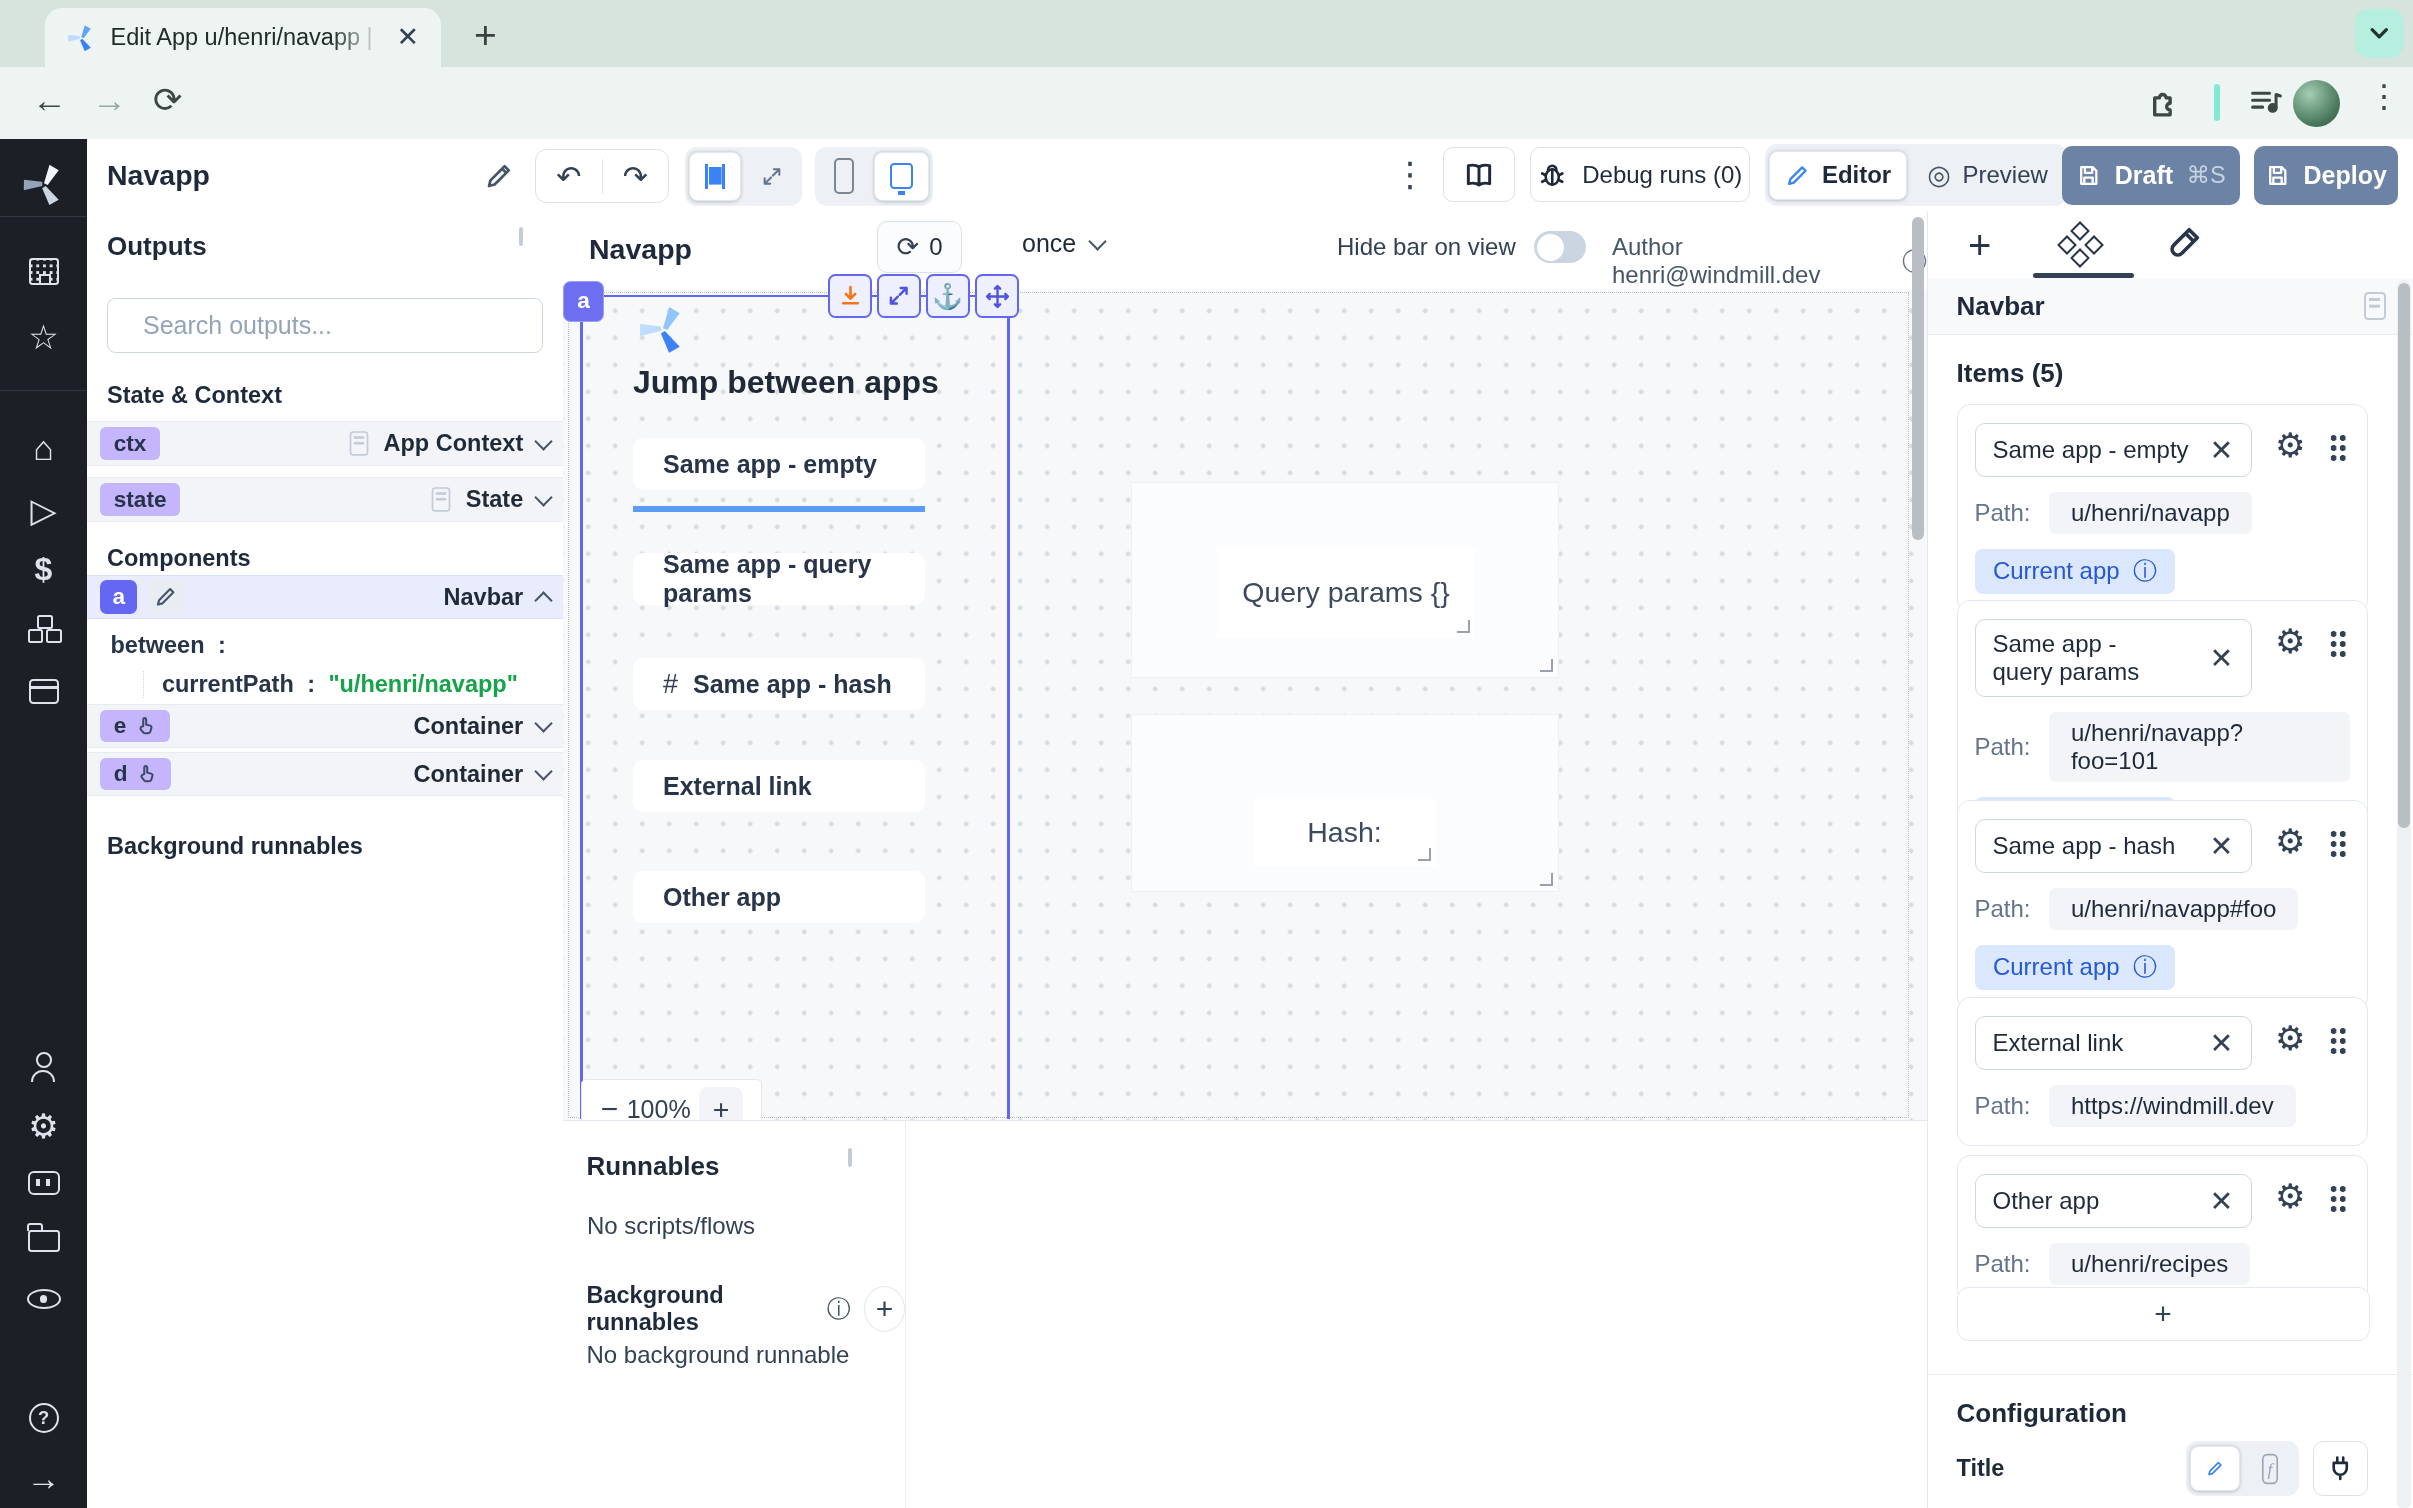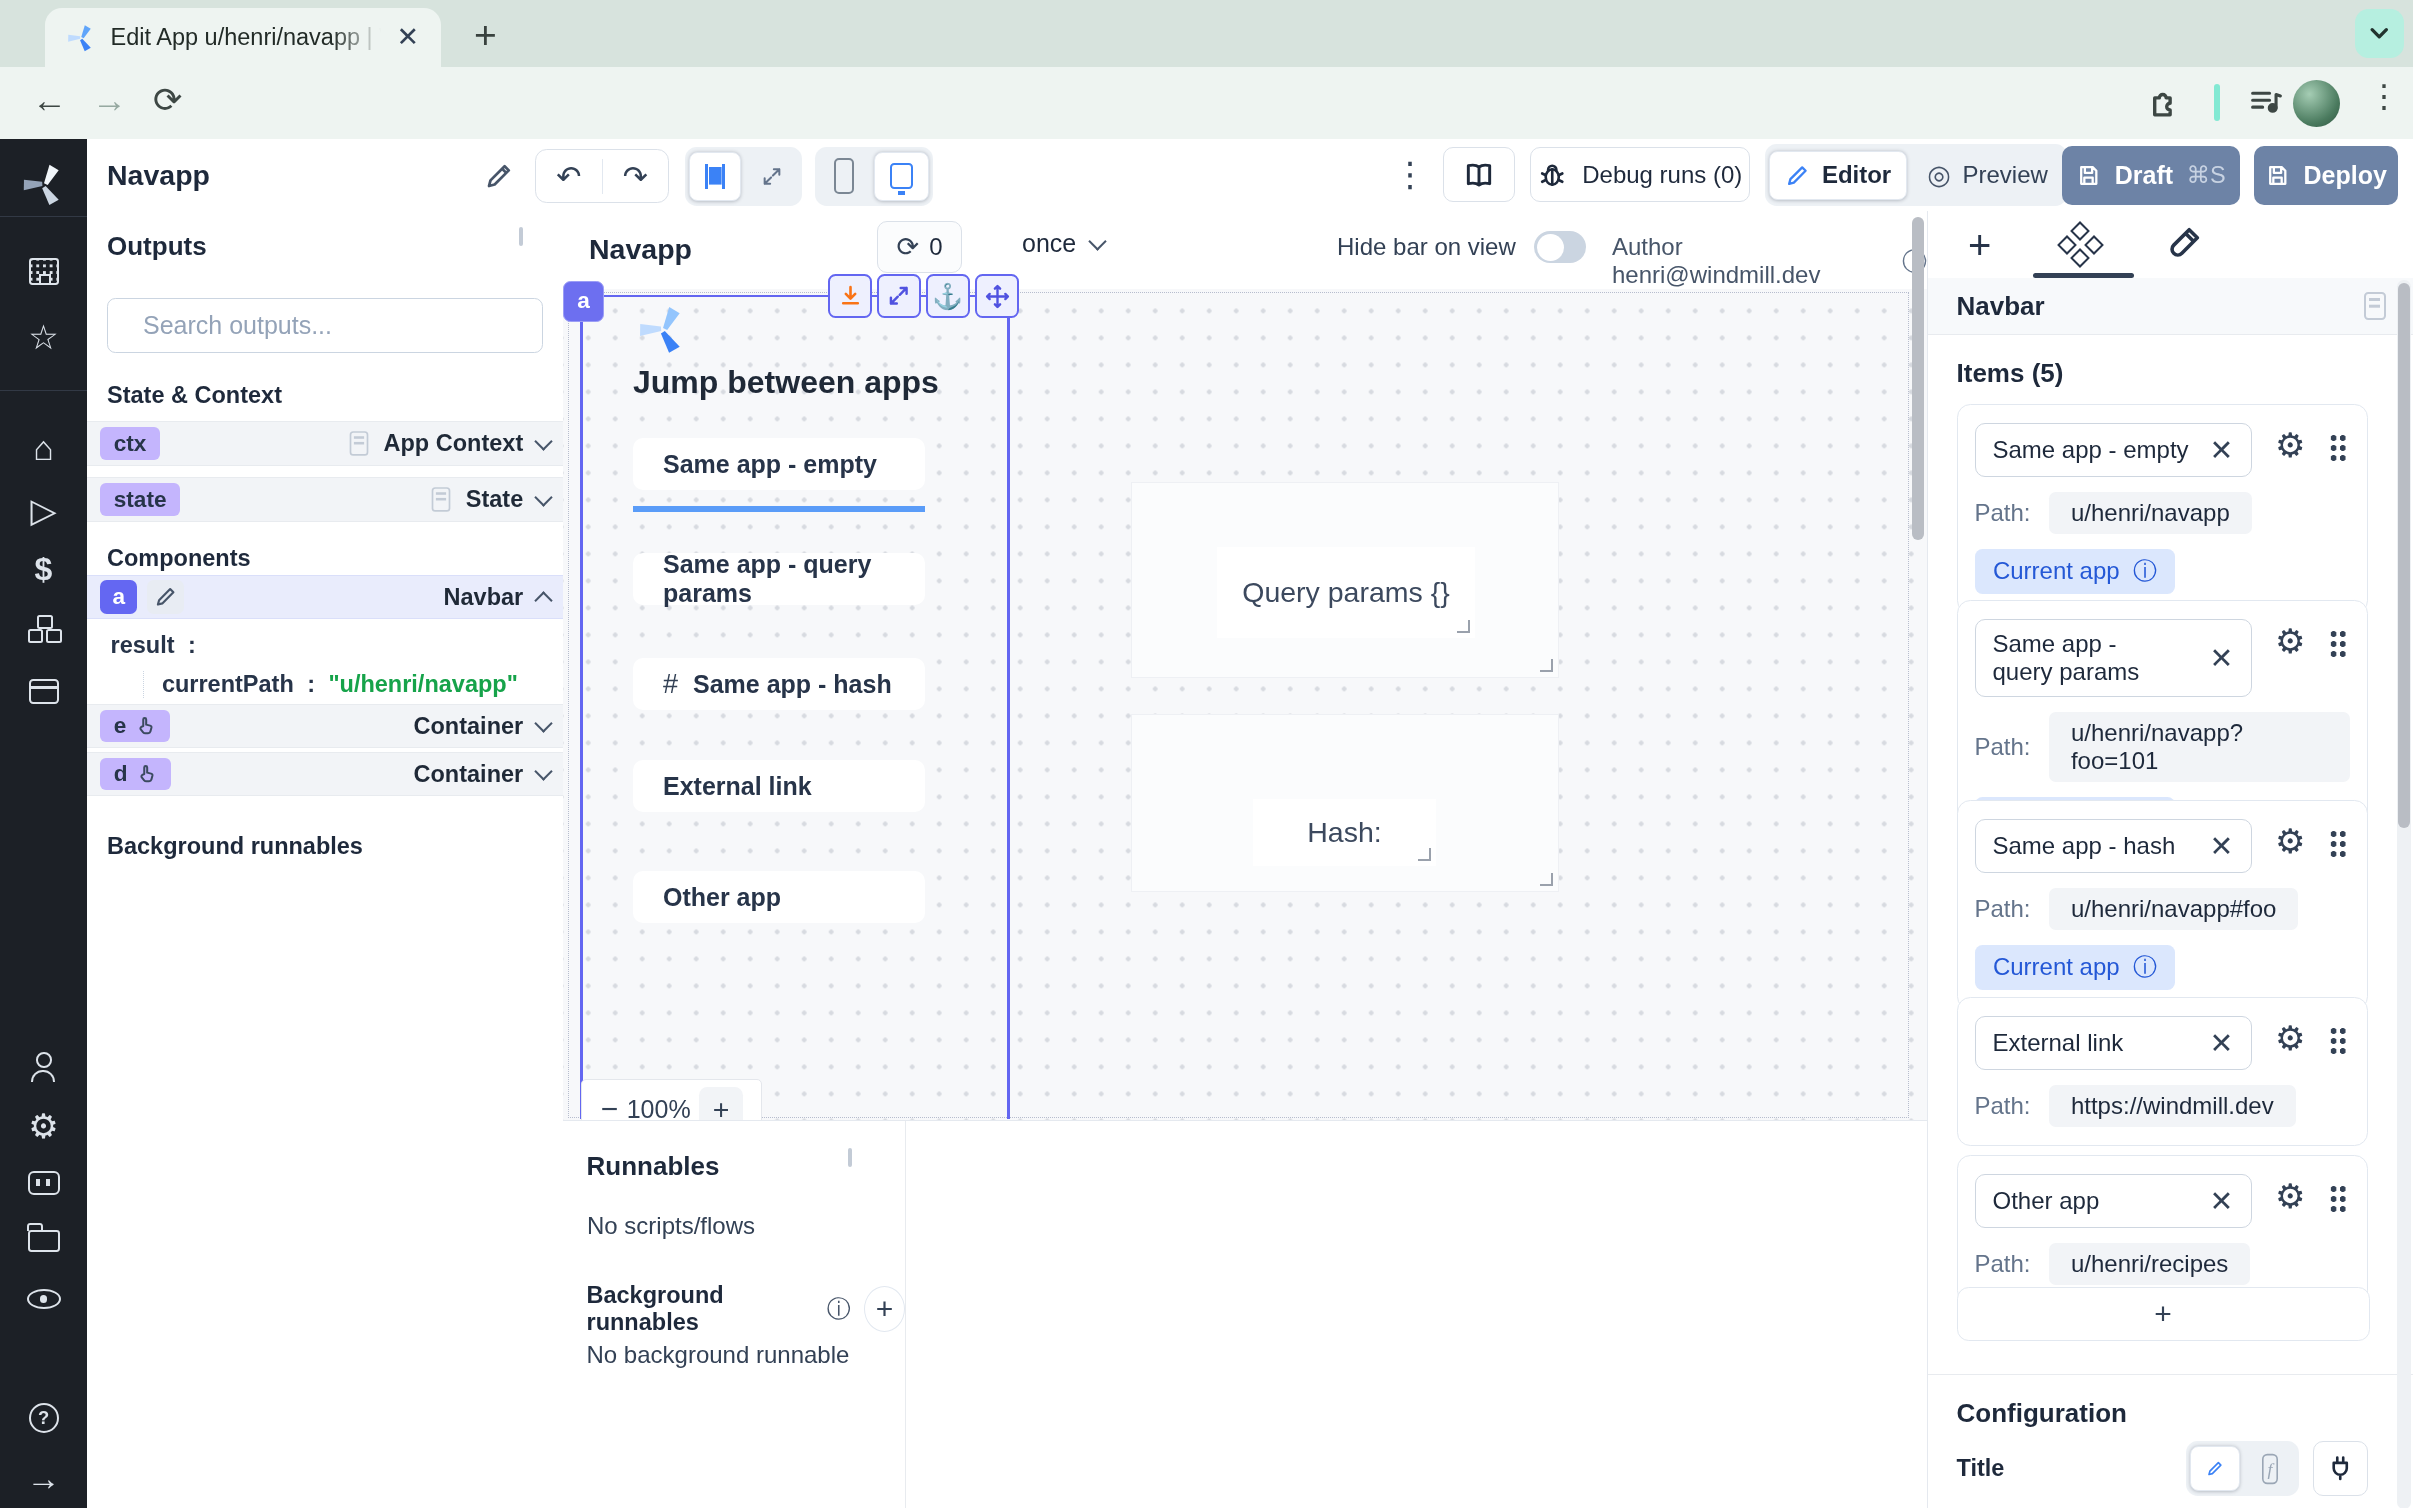--- a/index.html
+++ b/index.html
@@ -357,21 +357,21 @@
           </svg>
       </span>
       <span class="rowtype">
         <span>Navbar</span>
         <span class="chev up"></span>
       </span>
     </div>
 
     <div class="r" style="left:23.5px;top:421px;">
       <div class="flex" style="gap:13.4px;">
-        <span class="jsonkey">result</span>
+        <span class="jsonkey">between</span>
         <span class="jsonkey">:</span>
       </div>
       <div class="flex" style="gap:13.4px;margin-top:11.7px;margin-left:32px;border-left:1.7px dotted #cbd5e1;padding-left:18.4px;">
         <span class="jsonkey">currentPath</span>
         <span class="jsonkey">:</span>
         <span class="jsonval">"u/henri/navapp"</span>
       </div>
     </div>
 
     <div class="orow" style="top:493px;height:44px;">

